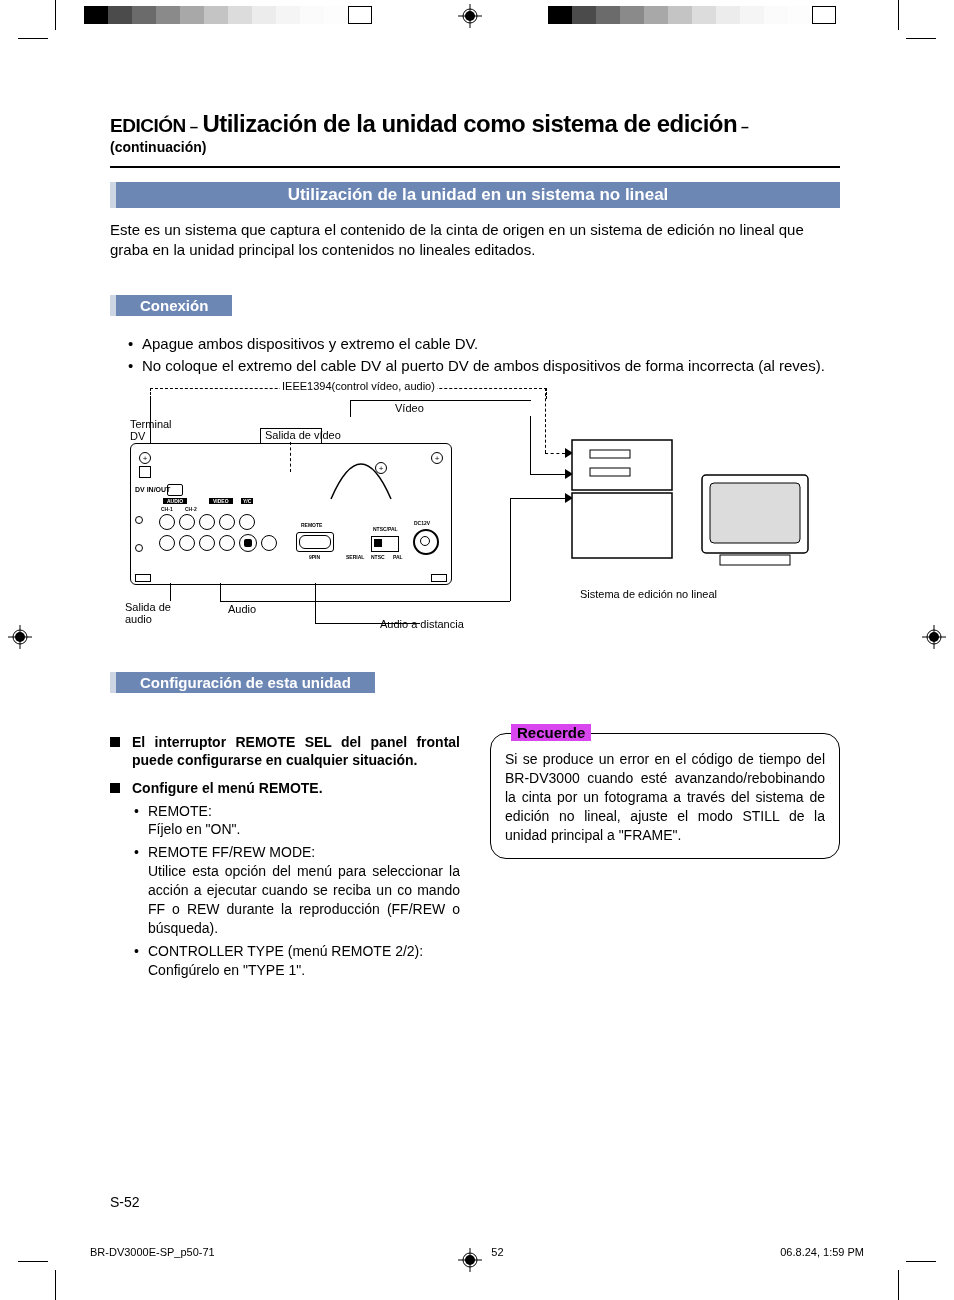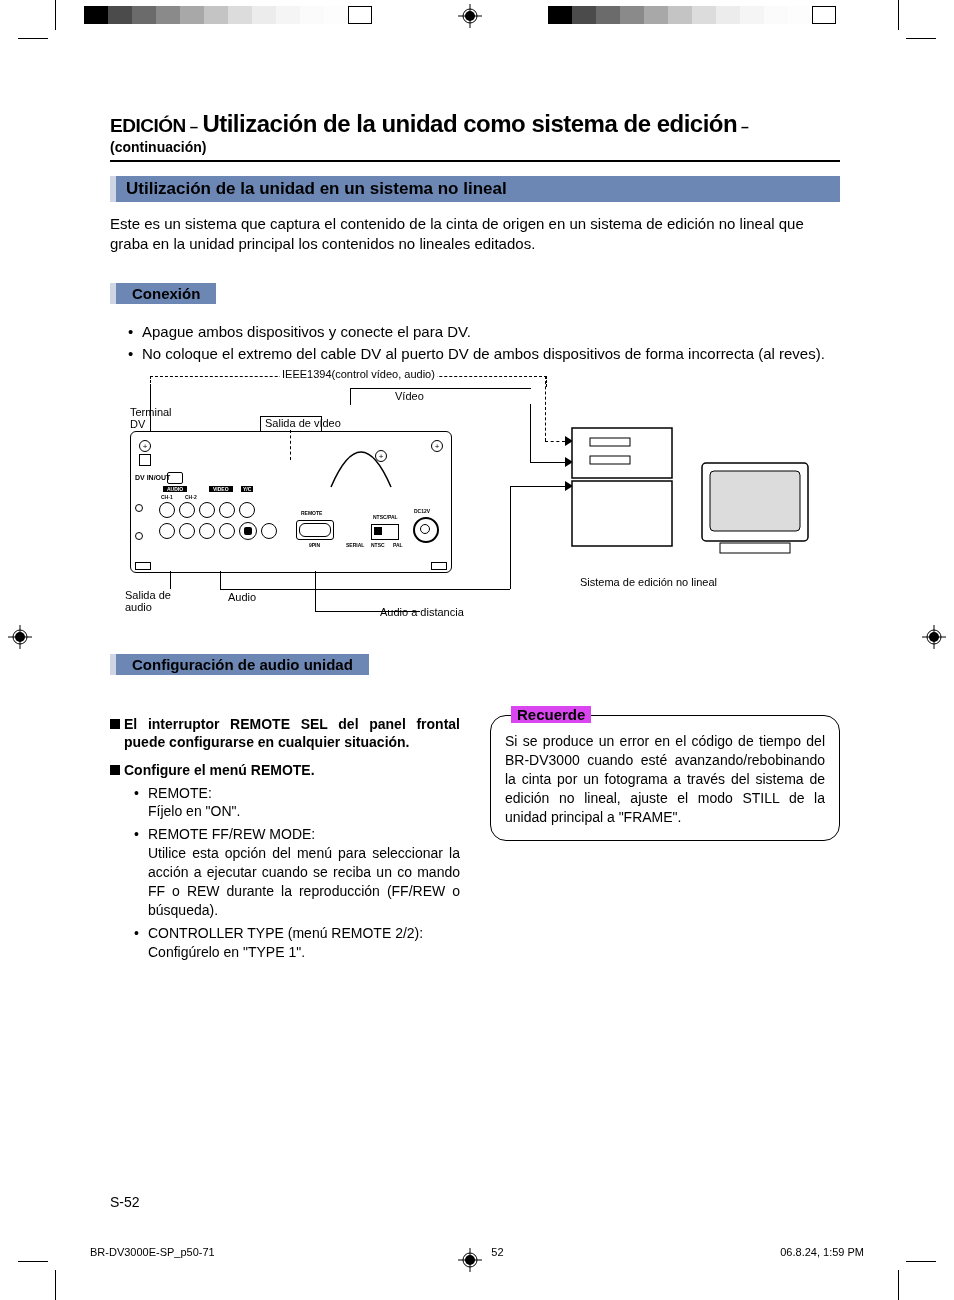--- a/index.html
+++ b/index.html
@@ -25,42 +25,43 @@
   .reg-mark svg { width: 24px; height: 24px; }
   .content {
     position: absolute;
     left: 110px;
     top: 110px;
     width: 730px;
   }
   .title-line {
     font-family: "Arial Black", Arial, sans-serif;
     border-bottom: 2px solid #000;
-    padding-bottom: 4px;
+    padding-bottom: 10px;
     margin-bottom: 14px;
   }
   .title-prefix { font-weight: 900; font-size: 19px; font-stretch: condensed; letter-spacing: -0.5px; }
   .title-sep { font-weight: 900; font-size: 15px; }
   .title-main { font-weight: 900; font-size: 24px; letter-spacing: -0.5px; }
   .title-suffix { font-weight: 900; font-size: 14px; }
   .blue-bar {
     background: #6d87b5;
-    color: #000000;
+    color: #ffffff;
     font-weight: bold;
     font-size: 17px;
     padding: 3px 10px;
     border-left: 6px solid #cfd6e3;
     margin-top: 6px;
     margin-bottom: 12px;
+    text-align: center;
   }
   .blue-bar.small {
     font-size: 15px;
     display: inline-block;
-    padding: 2px 16px;
-    margin-top: 18px;
+    padding: 2px 24px;
+    margin-top: 24px;
   }
   .intro {
     font-size: 15px;
     line-height: 1.35;
     margin-bottom: 10px;
   }
   .bullets {
     font-size: 15px;
     line-height: 1.35;
     margin: 6px 0 12px 18px;
@@ -129,21 +130,21 @@
   .two-col {
     display: flex;
     gap: 30px;
     margin-top: 18px;
     align-items: flex-start;
   }
   .col { flex: 1; font-size: 14px; }
   .sq-bullet {
     display: flex;
     align-items: flex-start;
-    gap: 4px;
+    gap: 12px;
     font-weight: bold;
     margin: 10px 0 4px 0;
     line-height: 1.3;
   }
   .sq-bullet .sq { width: 10px; height: 10px; background: #000; margin-top: 4px; flex-shrink: 0; }
   .sub-bullets {
     margin: 4px 0 4px 24px;
     padding: 0;
     font-size: 14px;
     line-height: 1.35;
@@ -270,21 +271,21 @@
       <span class="title-prefix">EDICIÓN</span><span class="title-sep"> – </span><span class="title-main">Utilización de la unidad como sistema de edición</span><span class="title-suffix"> – (continuación)</span>
     </div>
 
     <div class="blue-bar">Utilización de la unidad en un sistema no lineal</div>
 
     <div class="intro">Este es un sistema que captura el contenido de la cinta de origen en un sistema de edición no lineal que graba en la unidad principal los contenidos no lineales editados.</div>
 
     <div class="blue-bar small">Conexión</div>
 
     <ul class="bullets">
-      <li>Apague ambos dispositivos y conecte el para DV.</li>
+      <li>Apague ambos dispositivos y extremo el cable DV.</li>
       <li>No coloque el extremo del cable DV al puerto DV de ambos dispositivos de forma incorrecta (al reves).</li>
     </ul>
 
     
     <div class="diagram-box">
 
       <div class="dashbox" style="left:20px; top:0px; width:395px; height:10px; border-bottom:none;"></div>
       <div class="diagram-label" style="left:150px; top:-8px; background:#fff; padding:0 2px;">IEEE1394(control vídeo, audio)</div>
 
       <div class="diagram-label" style="left:265px; top:14px;">Vídeo</div>
@@ -394,21 +395,21 @@
         <svg viewBox="0 0 110 95" width="110" height="95">
           <rect x="2" y="2" width="106" height="78" rx="4" fill="#fff" stroke="#000" stroke-width="1.5"></rect>
           <rect x="10" y="10" width="90" height="60" rx="4" fill="#dcdcdc" stroke="#000"></rect>
           <rect x="20" y="82" width="70" height="10" fill="#fff" stroke="#000"></rect>
         </svg>
       </div>
       <div class="diagram-label" style="left:450px; top:200px;">Sistema de edición no lineal</div>
     </div>
 
     
-    <div class="blue-bar small">Configuración de audio unidad</div>
+    <div class="blue-bar small">Configuración de esta unidad</div>
 
     <div class="two-col">
       <div class="col">
         <div class="sq-bullet">
           <span class="sq"></span>
           <span style="text-align:justify;">El interruptor REMOTE SEL del panel frontal puede configurarse en cualquier situación.</span>
         </div>
         <div class="sq-bullet">
           <span class="sq"></span>
           <span>Configure el menú REMOTE.</span>

